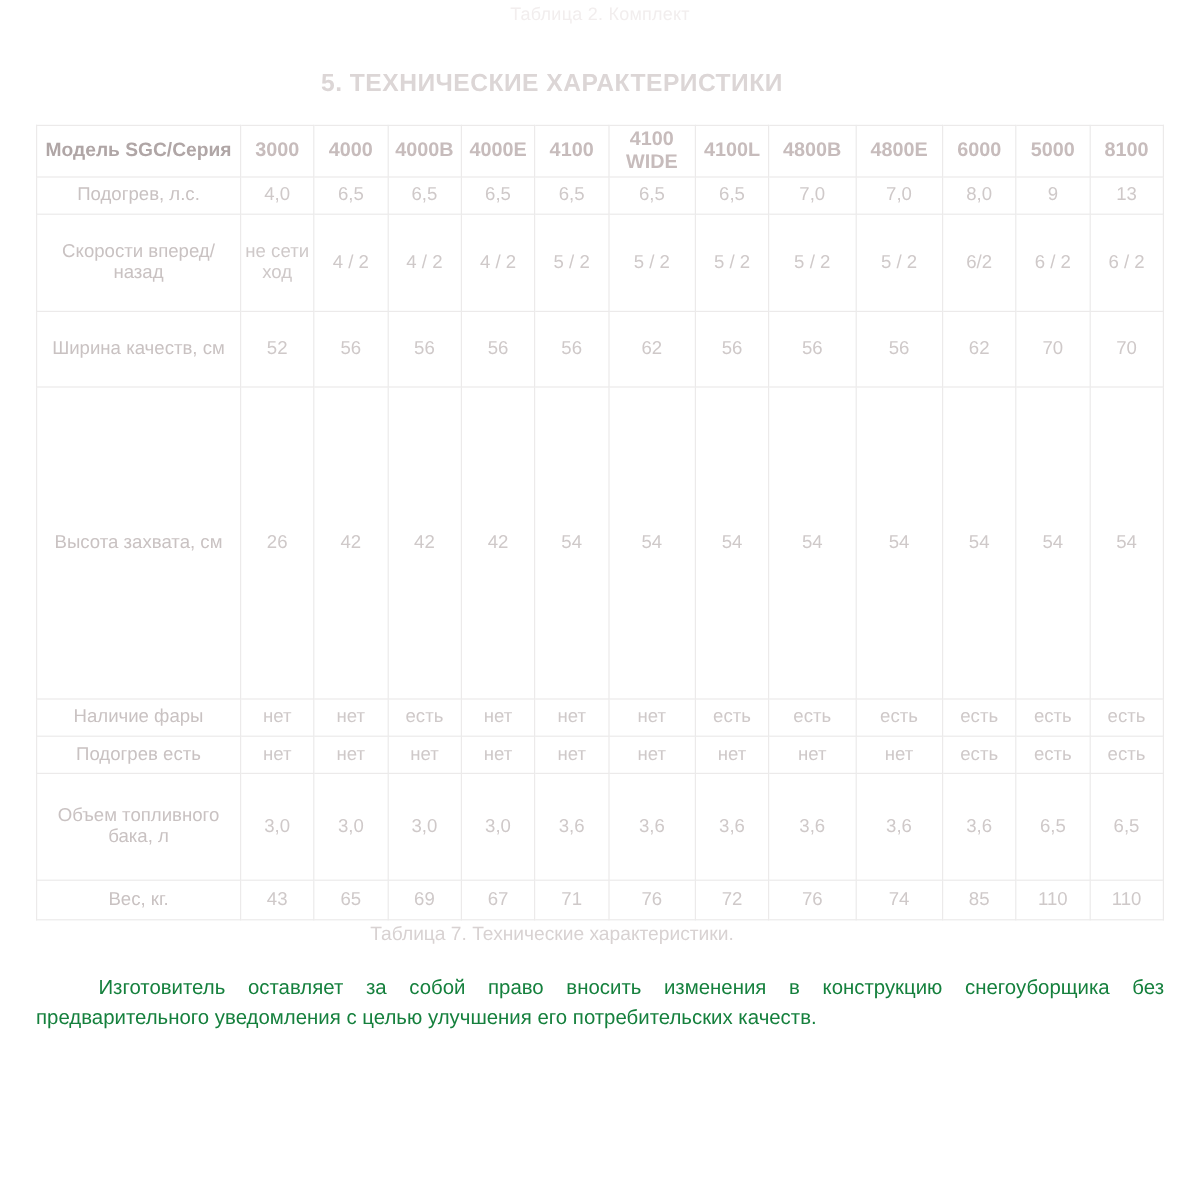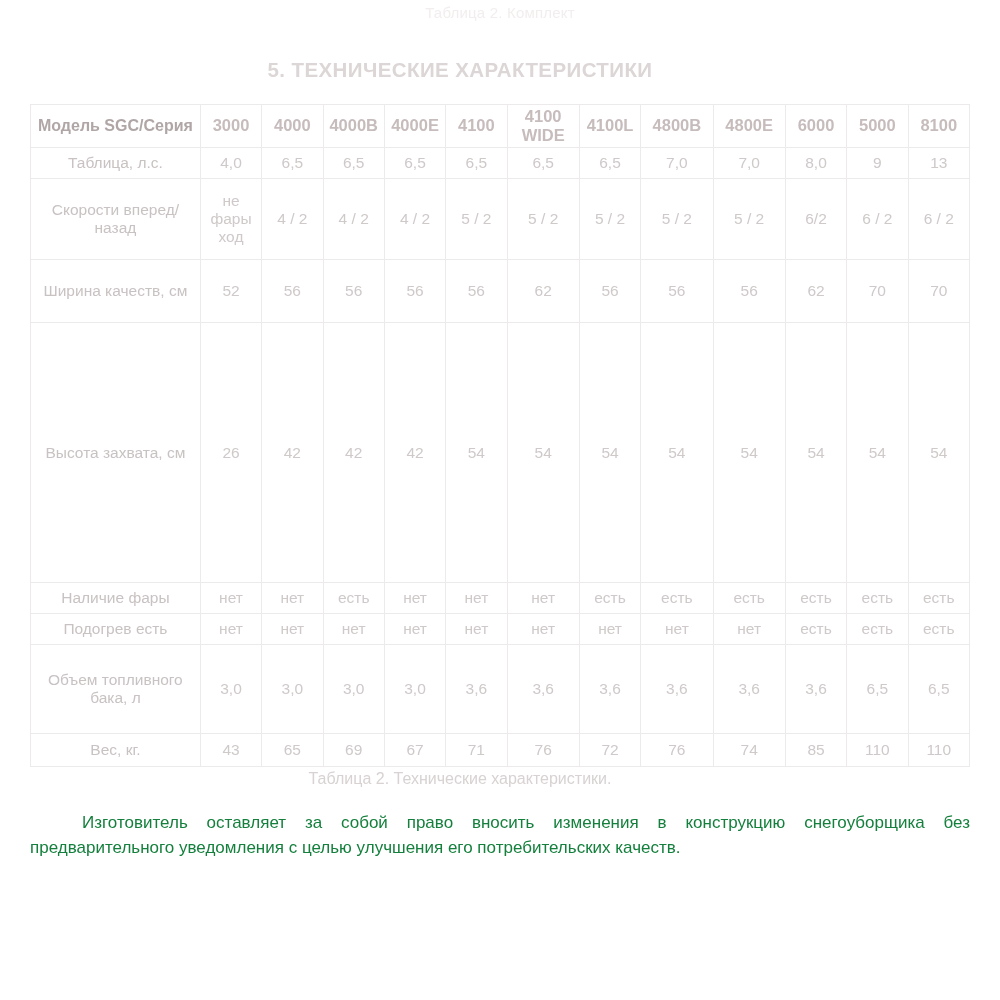--- a/index.html
+++ b/index.html
@@ -137,37 +137,37 @@
         <th class="model-col">4100L</th>
         <th class="model-col">4800B</th>
         <th class="model-col">4800E</th>
         <th class="model-col">6000</th>
         <th class="model-col">5000</th>
         <th class="model-col">8100</th>
       </tr>
     </thead>
     <tbody>
       <tr class="r-power">
-        <td class="rowhead">Таблица, л.с.</td>
+        <td class="rowhead">Подогрев, л.с.</td>
         <td>4,0</td>
         <td>6,5</td>
         <td>6,5</td>
         <td>6,5</td>
         <td>6,5</td>
         <td>6,5</td>
         <td>6,5</td>
         <td>7,0</td>
         <td>7,0</td>
         <td>8,0</td>
         <td>9</td>
         <td>13</td>
       </tr>
       <tr class="r-speed">
         <td class="rowhead">Скорости вперед/назад</td>
-        <td>не фары ход</td>
+        <td>не сети ход</td>
         <td>4 / 2</td>
         <td>4 / 2</td>
         <td>4 / 2</td>
         <td>5 / 2</td>
         <td>5 / 2</td>
         <td>5 / 2</td>
         <td>5 / 2</td>
         <td>5 / 2</td>
         <td>6/2</td>
         <td>6 / 2</td>
@@ -259,17 +259,17 @@
         <td>72</td>
         <td>76</td>
         <td>74</td>
         <td>85</td>
         <td>110</td>
         <td>110</td>
       </tr>
     </tbody>
   </table>
 
-  <div class="caption">Таблица 2. Технические характеристики.</div>
+  <div class="caption">Таблица 7. Технические характеристики.</div>
 
   <p class="para"><span class="indent"></span><span>Изготовитель оставляет за собой право вносить изменения в конструкцию снегоуборщика без предварительного уведомления с целью улучшения его потребительских качеств.</span></p>
 
 </div>
 
 </body></html>

